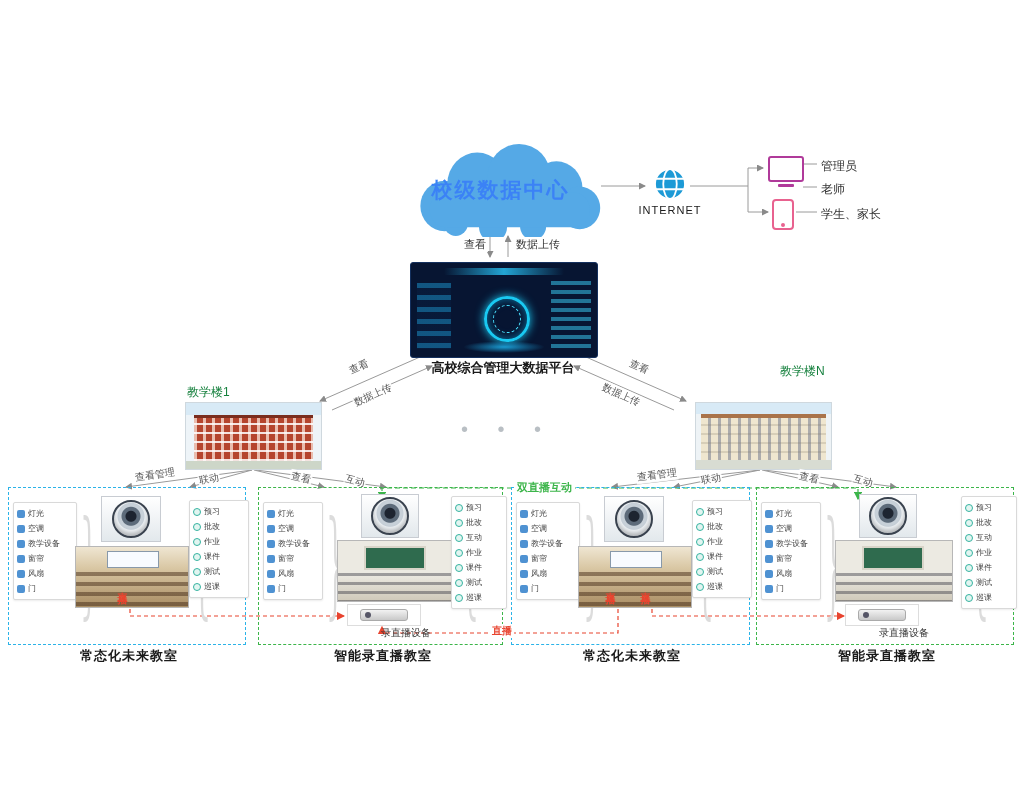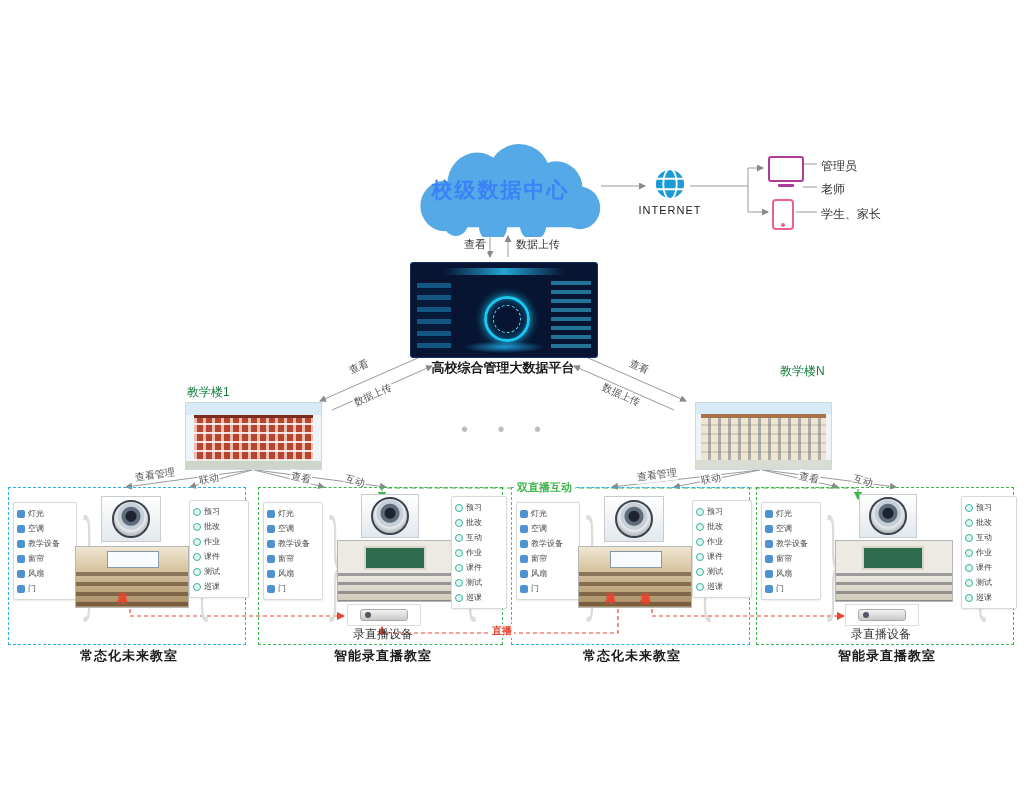--- a/index.html
+++ b/index.html
@@ -92,21 +92,21 @@
   .photo-l .board { position:absolute; left:22%; top:8%; width:50%; height:34%; background:#2f6b4e;
     border:2px solid #d8d4c8; }
   .photo-l::after { content:""; position:absolute; left:0; right:0; top:54%; bottom:0;
     background:repeating-linear-gradient(180deg, rgba(60,60,70,.45) 0 3px, transparent 3px 9px); }
   .equip { position:absolute; background:#fff; border:1px solid #ddd; display:flex;
     align-items:center; justify-content:center; }
   .dev { width:46px; height:10px; background:linear-gradient(#f2f2f2,#c9c9c9); border:1px solid #aaa;
     border-radius:3px; position:relative; }
   .dev::before { content:""; position:absolute; left:4px; top:2px; width:6px; height:6px;
     border-radius:50%; background:#556; }
-  .equiplabel { position:absolute; font-size:12px; color:#333; text-align:center; }
+  .equiplabel { position:absolute; font-size:10px; color:#333; text-align:right; }
   .brace { position:absolute; font-family:"DejaVu Sans",sans-serif; font-size:92px; font-weight:100;
     color:#dcdcdc; line-height:100px; transform:scale(.5,1.25); transform-origin:center top; }
 
   .normal .devpanel { left:4px; top:14px; width:56px; }
   .normal .cam { left:92px; top:8px; width:58px; height:44px; }
   .normal .photo { left:66px; top:58px; width:112px; height:60px; }
   .normal .funcpanel { left:180px; top:12px; width:52px; }
   .normal .brace-r { left:52px; top:14px; }
   .normal .brace-l { left:164px; top:14px; }
 

